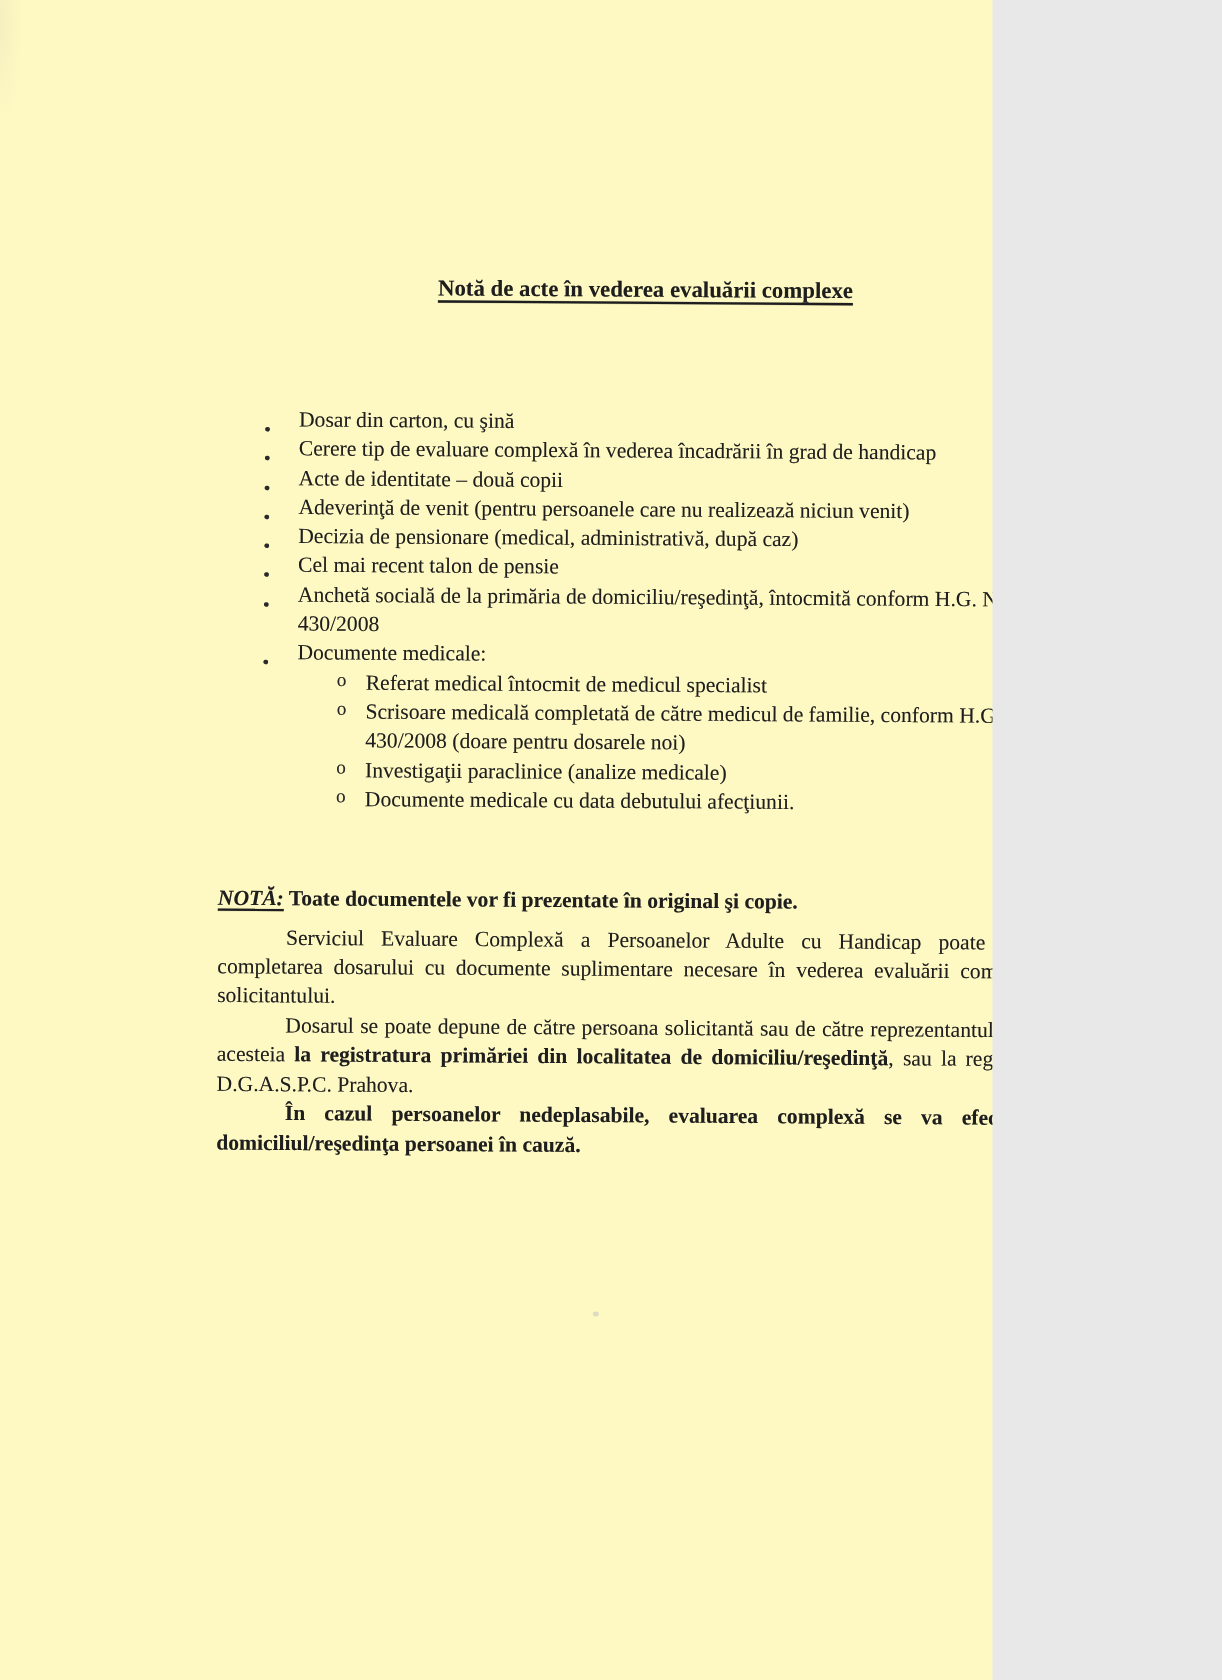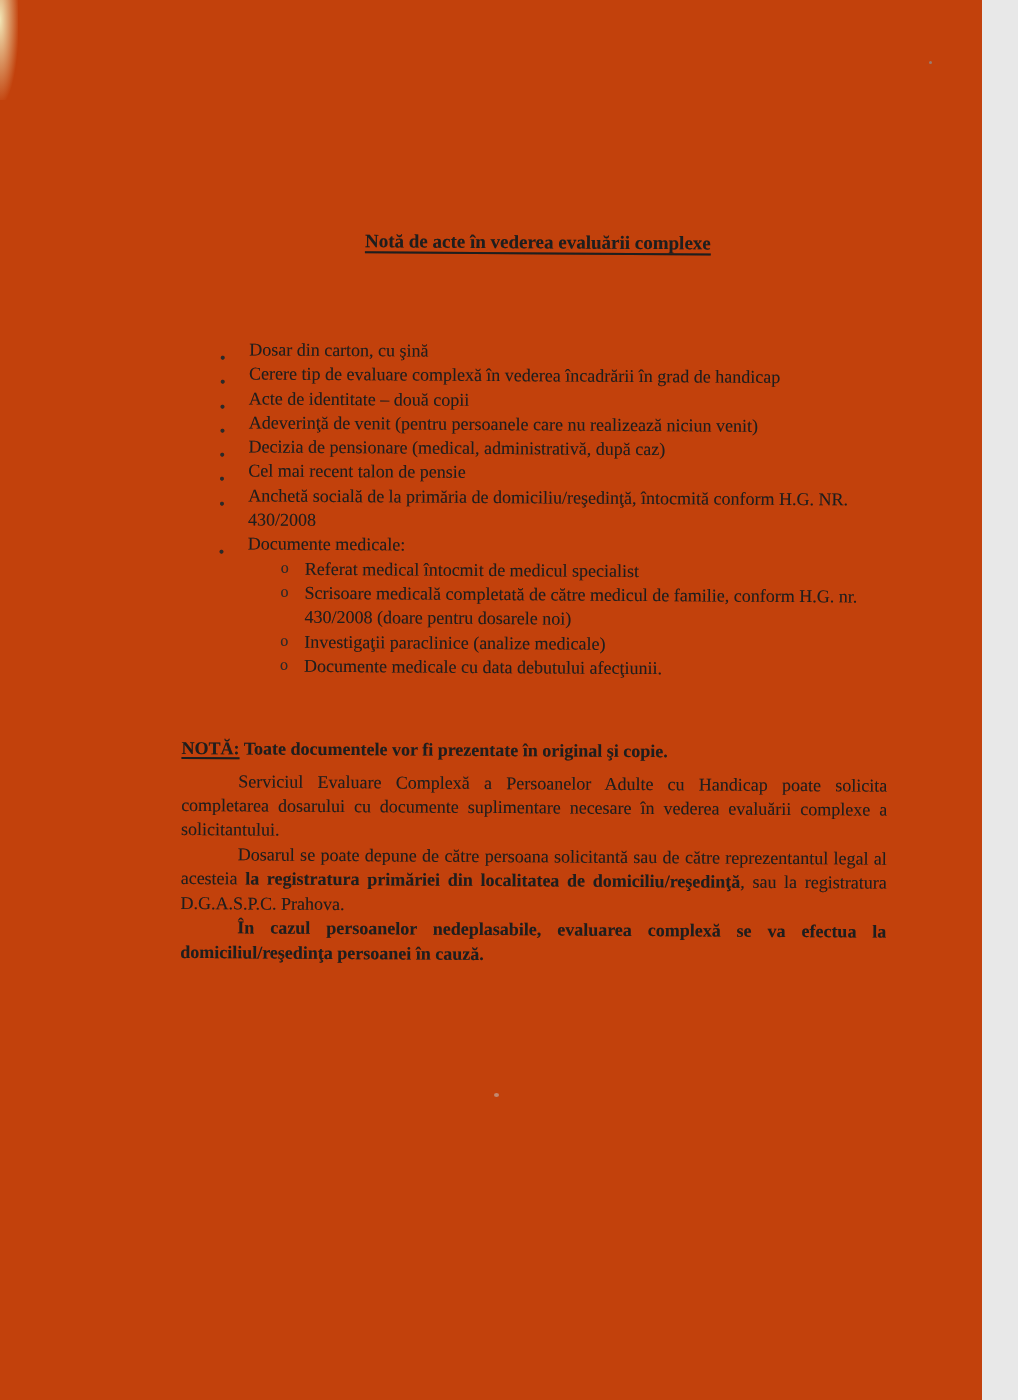--- a/index.html
+++ b/index.html
@@ -1,19 +1,19 @@
 <!DOCTYPE html>
 <html><head>
 <meta charset="utf-8">
 <style>
   html,body{margin:0;padding:0;background:#e8e8e8;}
   .page{
     position:relative;
-    width:982px;height:1400px;
-    background:#c2410c;
+    width:827px;height:1400px;
+    background:#fef9c3;
     overflow:hidden;
     font-family:"Liberation Serif", serif;
     color:#1e1e1e;
   }
   .corner-tint{
     position:absolute;left:0;top:0;width:18px;height:100px;
     background:radial-gradient(ellipse at 0% 20%, rgba(244,238,190,0.95), rgba(244,238,190,0) 75%);
     pointer-events:none;
   }
   .speck{position:absolute;border-radius:50%;}
@@ -56,20 +56,21 @@
   }
   .note-heading{
     margin:59px 0 0 0;
     font-size:18px;line-height:24.5px;
     font-weight:bold;
   }
   .note-label{
     text-decoration:underline;
     text-decoration-thickness:1.6px;
     text-underline-offset:3px;
+    font-style:italic;
   }
   .para{
     margin:8px 0 0 0;
     font-size:18px;line-height:24.4px;
     text-align:justify;
     text-indent:57px;
   }
   .para + .para{margin-top:0;}
   .bold{font-weight:bold;}
 </style>

